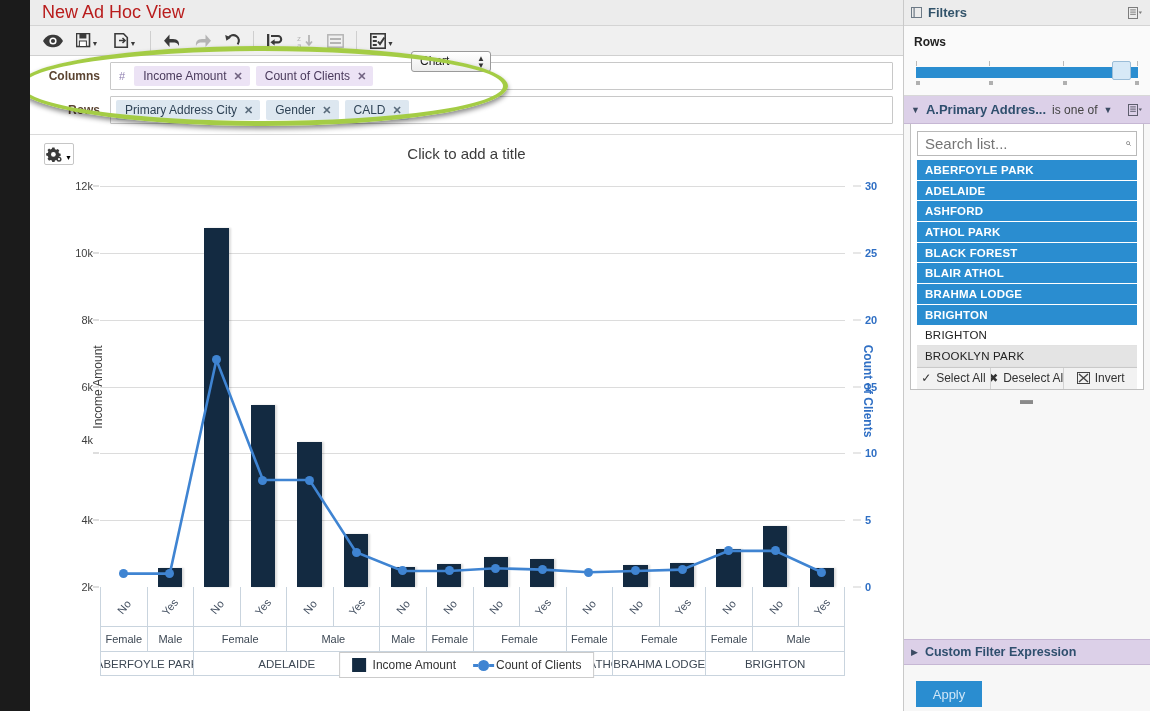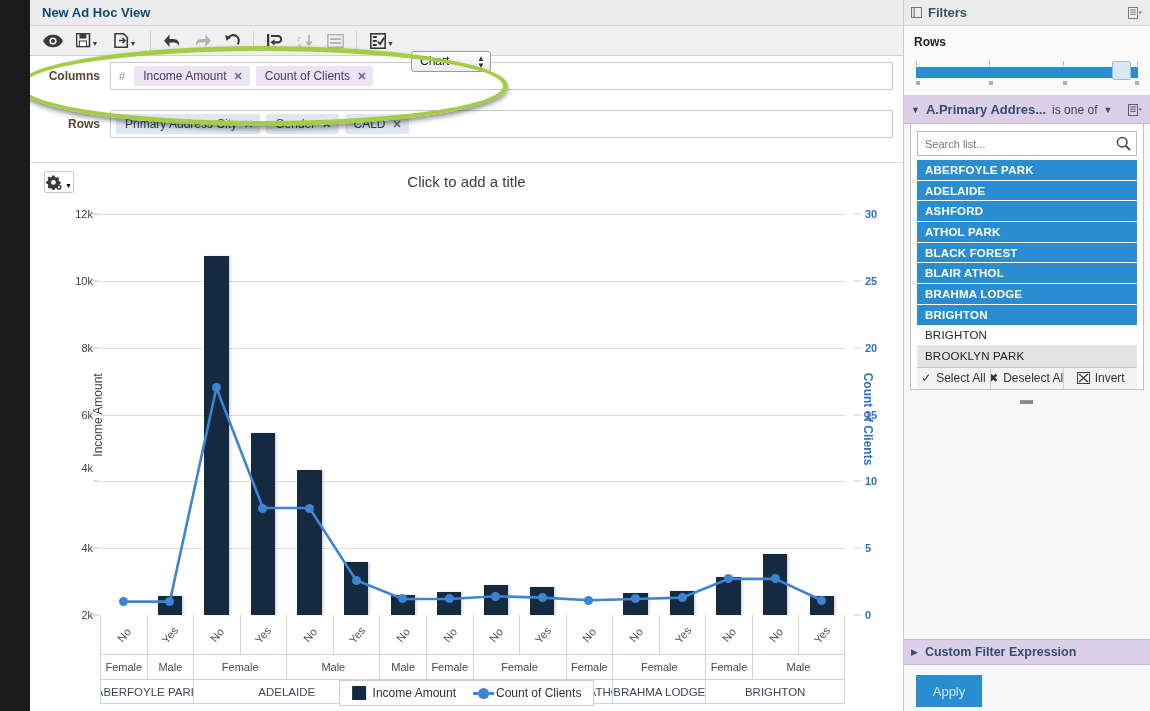--- a/index.html
+++ b/index.html
@@ -24,21 +24,21 @@
     background:#ffffff; overflow:hidden;
   }
 
   
   .titlebar {
     height:26px; background:#ececec;
     border-bottom:1px solid #d4d4d4;
     display:flex; align-items:center; padding-left:12px;
   }
   .titlebar .t {
-    font-size:13px; font-weight:bold; color:#0c4a6e;
+    font-size:18px; font-weight:normal; color:#b91c1c;
   }
 
   
   .toolbar {
     height:30px; background:#f0f0f0;
     border-bottom:1px solid #d0d0d0;
     display:flex; align-items:center; padding-left:8px; gap:0px;
   }
   .tb-btn {
     width:30px; height:24px; display:flex; align-items:center; justify-content:center;
@@ -56,21 +56,21 @@
     background:linear-gradient(#ffffff,#ececec);
     font-size:12px; color:#222; padding-left:8px; line-height:19px;
     position:relative;
   }
   .sel .spin {
     position:absolute; right:5px; top:3px; font-size:8px; line-height:7px; color:#333;
   }
 
   
   .shelves { padding:6px 10px 4px 10px; background:#fff; }
-  .shelf { display:flex; align-items:center; margin-bottom:20px; }
+  .shelf { display:flex; align-items:center; margin-bottom:6px; }
   .shelf-label {
     width:70px; text-align:right; padding-right:10px;
     font-size:12px; font-weight:bold; color:#5b4432;
   }
   .shelf-box {
     flex:1; min-height:27px; border:1px solid #c8c8c8; background:#fff;
     display:flex; align-items:center; padding:3px 5px; gap:6px; border-radius:1px;
   }
   .hash { font-size:11px; color:#8f7fb0; padding:0 3px; }
   .pill {
@@ -210,21 +210,21 @@
     font-size:12px; color:#2d4f6e; background:#e4e4e4;
     border-top-left-radius:3px; border-top-right-radius:3px;
   }
   .tab.active { background:#ffffff; color:#2d4f6e; }
   .search-wrap { padding:4px 6px 0 6px; background:#fff; margin:0 6px; border:1px solid #c0c0c0; border-top:none; }
   .search-box {
     margin:3px 0 4px 0; height:25px; border:1px solid #b9b9b9; background:#fff;
     display:flex; align-items:center; padding:0 5px;
   }
   .search-box input {
-    flex:1; border:none; outline:none; font-size:11px; color:#be185d;
+    flex:1; border:none; outline:none; font-size:15px; color:#be185d;
     font-family:"Liberation Sans", sans-serif; background:transparent;
   }
   .opt-list { background:#fff; }
   .opt {
     height:20.7px; display:flex; align-items:center; padding-left:8px;
     font-size:11.5px; font-weight:bold; color:#ffffff; background:#2a8dd0;
     border-bottom:1px solid #ffffff; letter-spacing:.2px;
   }
   .opt.off { background:#ffffff; color:#222; font-weight:normal; border-bottom:1px solid #e2e2e2; }
   .opt.hover { background:#e4e4e4; color:#222; font-weight:normal; border-bottom:1px solid #e2e2e2; }
@@ -240,21 +240,21 @@
   .grip { text-align:center; color:#8a8a8a; font-size:13px; letter-spacing:1px;
           padding-top:2px; background:#f7f7f7; }
   .fp-custom {
     position:absolute; left:0; right:0; bottom:46px; height:26px;
     background:#dcd0e8; border-top:1px solid #c6b7d4; border-bottom:1px solid #c6b7d4;
     display:flex; align-items:center; padding:0 7px; gap:7px;
   }
   .fp-custom .arrow { font-size:9px; color:#3b4b63; }
   .fp-custom .nm { font-size:12.5px; font-weight:bold; color:#2f4f6e; }
   .apply-btn {
-    position:absolute; left:12px; bottom:4px; width:66px; height:32px;
+    position:absolute; left:12px; bottom:4px; width:66px; height:26px;
     background:#2a8dd0; color:#cfe6f7; font-size:13px;
     display:flex; align-items:center; justify-content:center;
   }
 
   
   .annot {
     position:absolute; left:-12px; top:46px; width:490px; height:80px;
     pointer-events:none;
   }
   .annot .ring {

